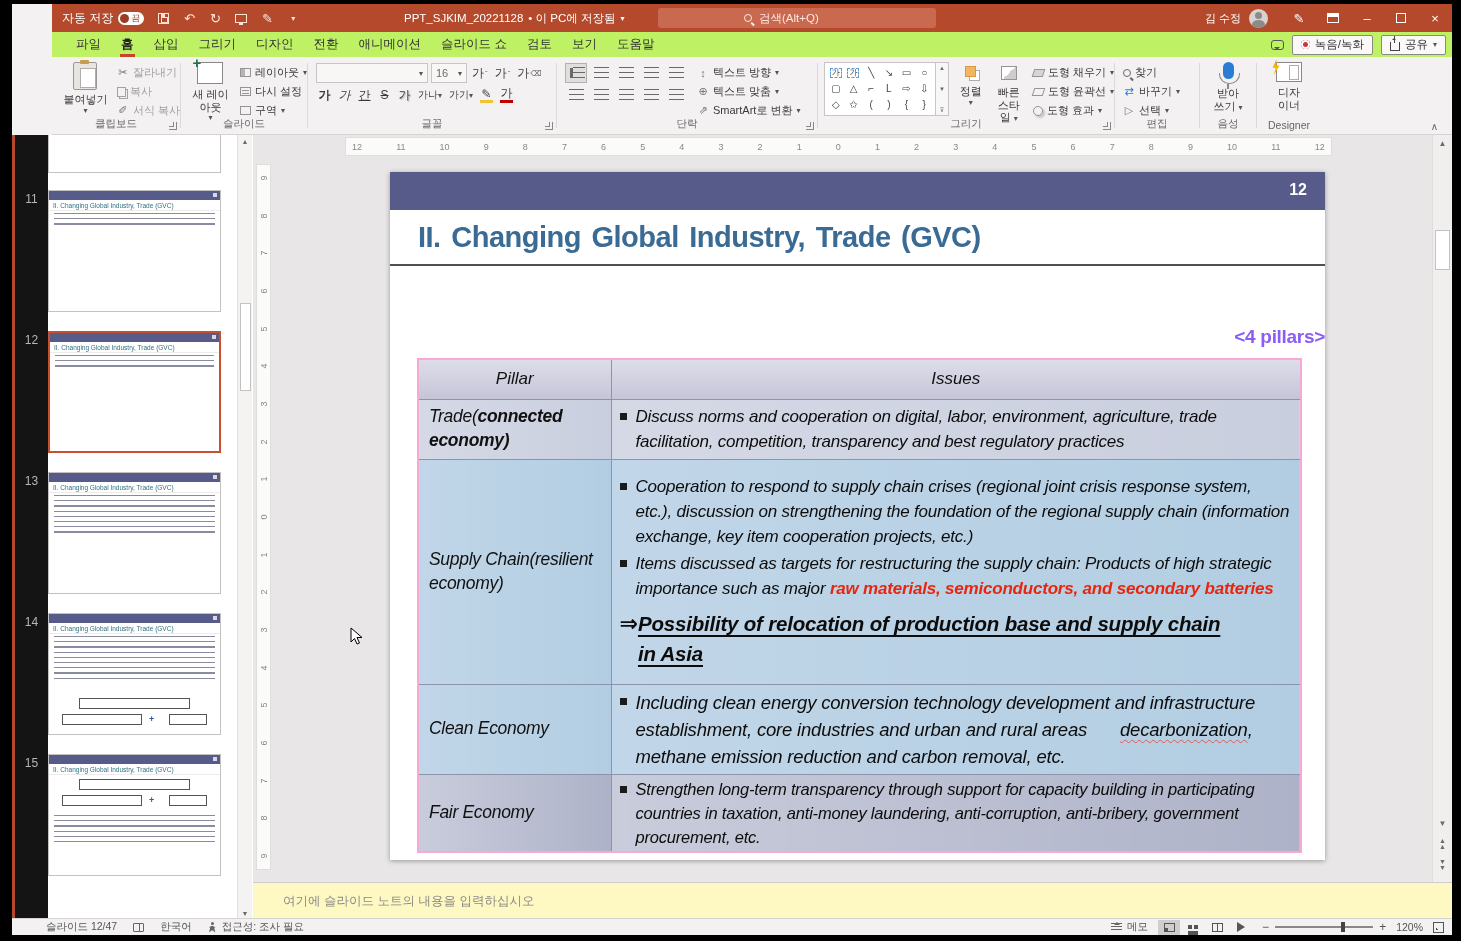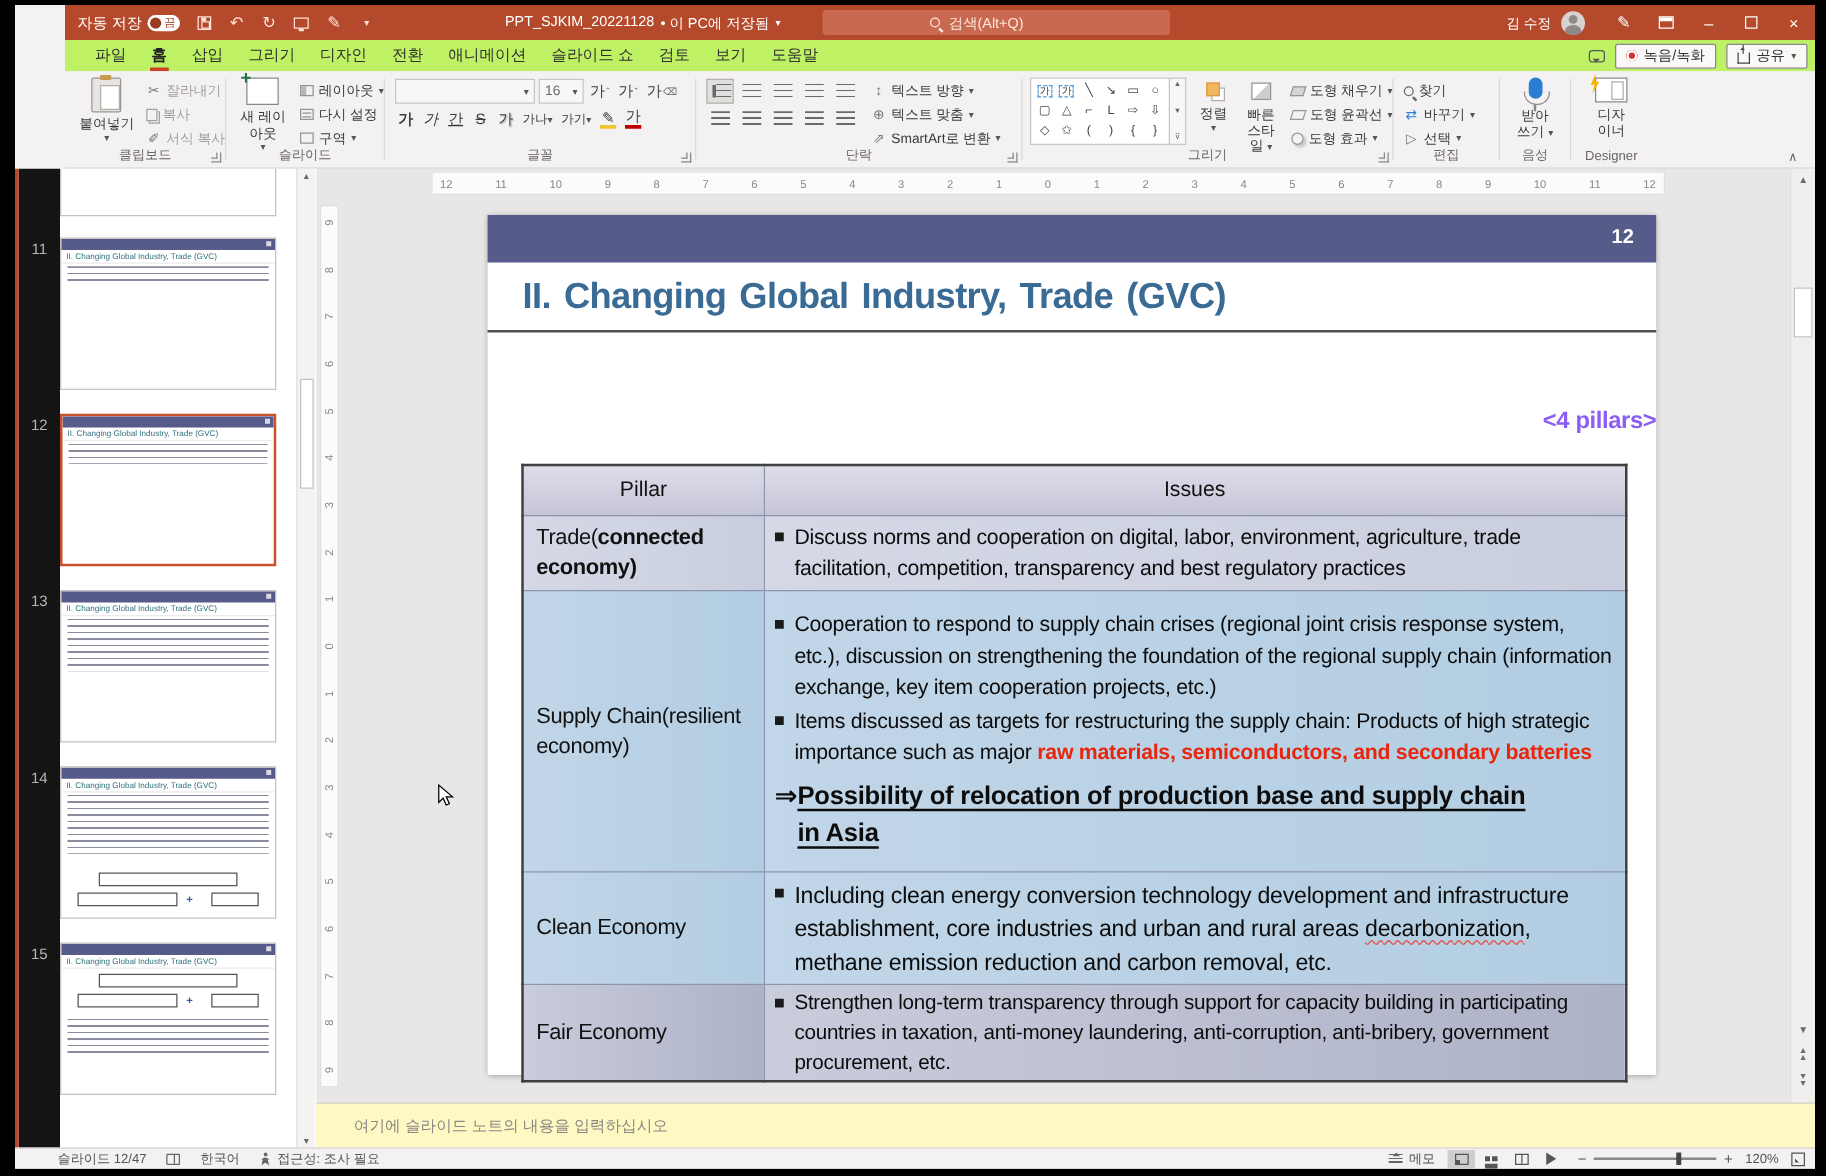--- a/index.html
+++ b/index.html
@@ -148,37 +148,37 @@
 
   
   .slide{position:absolute;left:378px;top:37px;width:935px;height:688px;background:#fff;box-shadow:0 1px 5px rgba(0,0,0,.35);}
   .s-banner{position:absolute;left:0;top:0;right:0;height:38px;background:#575b89;}
   .s-pageno{position:absolute;right:18px;top:9px;color:#fff;font-size:16px;font-weight:bold;}
   .s-titlebox{position:absolute;left:0;top:38px;right:0;height:56px;border-bottom:2px solid #4f4f55;display:flex;align-items:center;}
   .s-title{margin-left:28px;font-size:29px;font-weight:bold;color:#3a6b94;letter-spacing:-0.5px;word-spacing:3px;}
   .s-bullet{position:absolute;left:38px;top:110px;display:flex;align-items:center;gap:14px;}
   .s-bullet-text{font-size:22px;color:#3e5a7e;font-weight:600;letter-spacing:-0.6px;}
   .s-caption{position:absolute;left:0;top:154px;width:100%;text-align:right;font-size:19px;font-weight:bold;color:#8b5cf6;letter-spacing:-0.3px;}
-  .ipef{position:absolute;left:27px;top:199px;width:883px;border-collapse:collapse;table-layout:fixed;
-     border:2px solid #404040;font-family:"Liberation Sans","DejaVu Sans",sans-serif;}
+  .ipef{position:absolute;left:27px;top:186px;width:883px;border-collapse:collapse;table-layout:fixed;
+     border:2px solid #f9a8d4;font-family:"Liberation Sans","DejaVu Sans",sans-serif;font-style:italic;}
   .ipef th,.ipef td{border:1px solid #8b93ad;padding:2px 8px;vertical-align:middle;}
   .ipef thead th{height:40px;background:linear-gradient(180deg,#dddde9,#c5c5d8);font-size:17px;font-weight:normal;color:#111;text-align:center;}
   .ipef .pillar{font-size:17.5px;color:#111;letter-spacing:-0.3px;padding-left:10px;line-height:1.35;}
   .ipef .pillar b{font-weight:bold;}
   .row-trade td{height:60px;background:linear-gradient(90deg,#d5d9e6,#c9cede);}
   .row-supply td{height:225px;background:linear-gradient(90deg,#c1d6e8,#b2cde2);}
   .row-clean td{height:90px;background:linear-gradient(90deg,#c1d6e8,#b2cde2);}
   .row-fair td{height:78px;background:linear-gradient(90deg,#c9ccdb,#aeb2c8);}
   .issues{padding:4px 10px 4px 12px;}
   .bullet-line{display:flex;align-items:flex-start;font-size:17px;line-height:25px;color:#0c0c0c;letter-spacing:-0.2px;}
   .bullet-line .sq{flex:0 0 auto;width:7px;height:7px;background:#1a1a1a;margin:9px 9px 0 0;}
   .row-clean .bullet-line{font-size:18.5px;line-height:27px;}
   .row-fair .bullet-line{font-size:16.5px;line-height:24px;}
   .red-bold{color:#e8260e;font-weight:bold;}
-  .misspell{text-decoration:underline;text-decoration-style:wavy;text-decoration-color:#e05a4e;text-decoration-thickness:1px;text-underline-offset:3px;}
+  .misspell{text-decoration:underline;text-decoration-style:wavy;text-decoration-color:#e05a4e;text-decoration-thickness:1px;text-underline-offset:3px;margin-left:28px;}
   .conclusion{display:flex;margin-top:8px;align-items:flex-start;}
   .concl-arrow{flex:0 0 auto;font-size:22px;font-weight:bold;line-height:30px;color:#0c0c0c;}
   .concl-text{font-size:20.5px;font-weight:bold;line-height:30px;color:#0c0c0c;max-width:600px;
      text-decoration:underline;text-decoration-thickness:2px;text-underline-offset:4px;letter-spacing:-0.2px;}
 
   
   .main-scroll{position:absolute;right:0;top:0;width:20px;height:747px;background:#f0efee;border-left:1px solid #e0dedc;}
   .main-scroll .arr{position:absolute;left:0;width:100%;text-align:center;font-size:8px;color:#6d6b69;}
   .ms-thumb{position:absolute;left:2px;width:15px;top:95px;height:40px;background:#fff;border:1px solid #c4c2c0;}
   .navbtn{position:absolute;left:2px;width:15px;height:14px;text-align:center;font-size:7px;color:#6d6b69;line-height:6px;}

